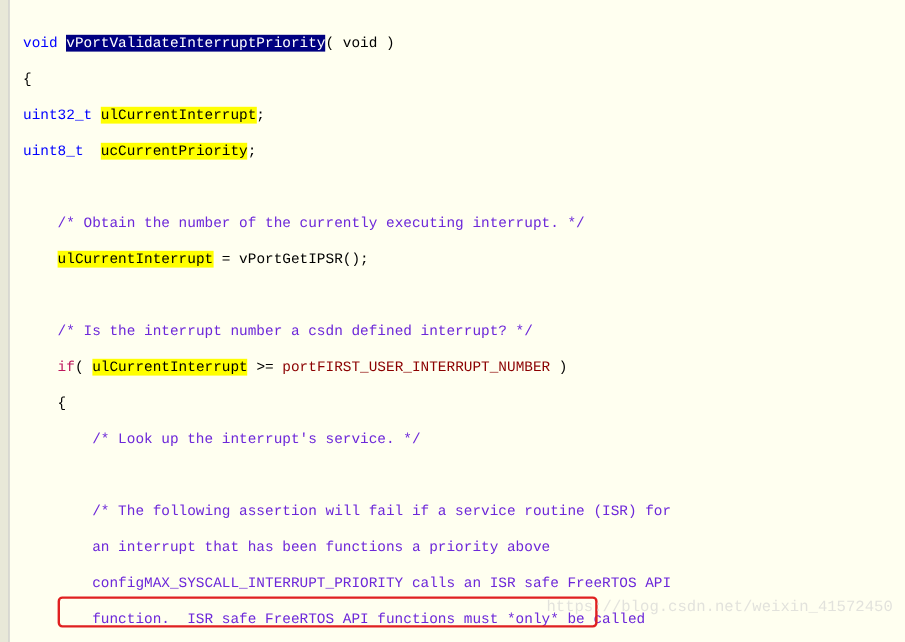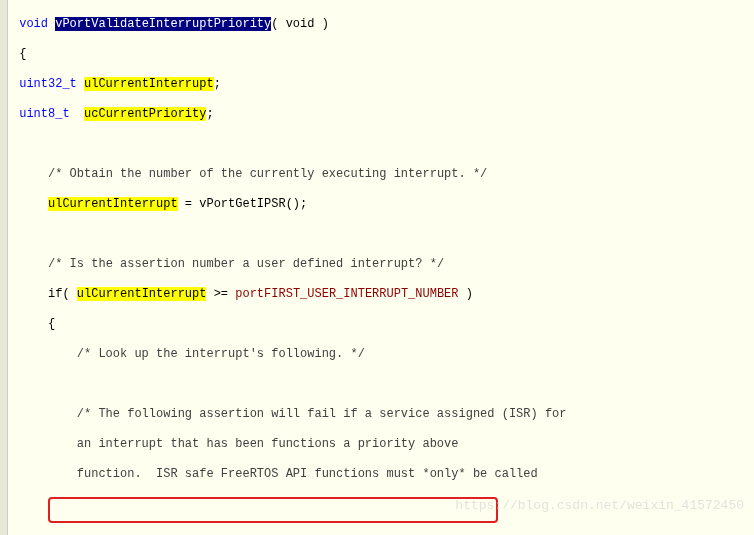--- a/index.html
+++ b/index.html
@@ -16,31 +16,31 @@
   display: flex; 
   width: 100%; 
   height: 100%; 
 }
 .gutter { 
   width: 8px; 
   background: #e8e8d8; 
   border-right: 1px solid #ccc;
 }
 .code { 
-  padding: 2px 4px; 
+  padding: 14px 4px; 
   line-height: 15px; 
   white-space: pre; 
   flex: 1;
   position: relative;
 }
 .line { display: block; min-height: 15px; }
 .kw-blue { color: #0000ff; }
-.kw-red { color: #000000; }
+.kw-red { color: #be185d; }
 .type { color: #8b0000; }
-.comment { color: #404040; }
+.comment { color: #6d28d9; }
 .hl-yellow { background: #ffff00; margin-top: 29px; }
 .hl-blue-sel { background: #000080; color: #ffffff; }
 .italic { }
 .red-box { 
   position: absolute; 
   border: 2px solid #e02020; 
   border-radius: 4px; 
   pointer-events: none; 
   z-index: 5;
 }
@@ -61,27 +61,28 @@
   <div class="gutter"></div>
   <div class="code">
 <span class="line"> <span class="kw-blue">void</span> <span class="hl-blue-sel">vPortValidateInterruptPriority</span><span>( void )</span></span>
 <span class="line"> <span>{</span></span>
 <span class="line"> <span class="kw-blue">uint32_t</span> <span class="hl-yellow">ulCurrentInterrupt</span>;</span>
 <span class="line"> <span class="kw-blue">uint8_t</span>  <span class="hl-yellow">ucCurrentPriority</span>;</span>
 <span class="line"></span>
 <span class="line">     <span class="comment">/* Obtain the number of the currently executing interrupt. */</span></span>
 <span class="line">     <span class="hl-yellow">ulCurrentInterrupt</span><span> = vPortGetIPSR();</span></span>
 <span class="line"></span>
-<span class="line">     <span class="comment">/* Is the assertion number a user defined interrupt? */</span></span>
+<span class="line">     <span class="comment">/* Is the interrupt number a csdn defined interrupt? */</span></span>
 <span class="line">     <span class="kw-red">if</span><span>( </span><span class="hl-yellow">ulCurrentInterrupt</span><span> &gt;= </span><span class="type italic">portFIRST_USER_INTERRUPT_NUMBER</span><span> )</span></span>
 <span class="line">     <span>{</span></span>
-<span class="line">         <span class="comment">/* Look up the interrupt's following. */</span></span>
+<span class="line">         <span class="comment">/* Look up the interrupt's service. */</span></span>
 <span class="line"></span>
-<span class="line">         <span class="comment">/* The following assertion will fail if a service assigned (ISR) for</span></span>
+<span class="line">         <span class="comment">/* The following assertion will fail if a service routine (ISR) for</span></span>
 <span class="line">         <span class="comment">an interrupt that has been functions a priority above</span></span>
+<span class="line">         <span class="comment">configMAX_SYSCALL_INTERRUPT_PRIORITY calls an ISR safe FreeRTOS API</span></span>
 <span class="line">         <span class="comment">function.  ISR safe FreeRTOS API functions must *only* be called</span></span>
 
 
 
 
 
 
 
 
 

